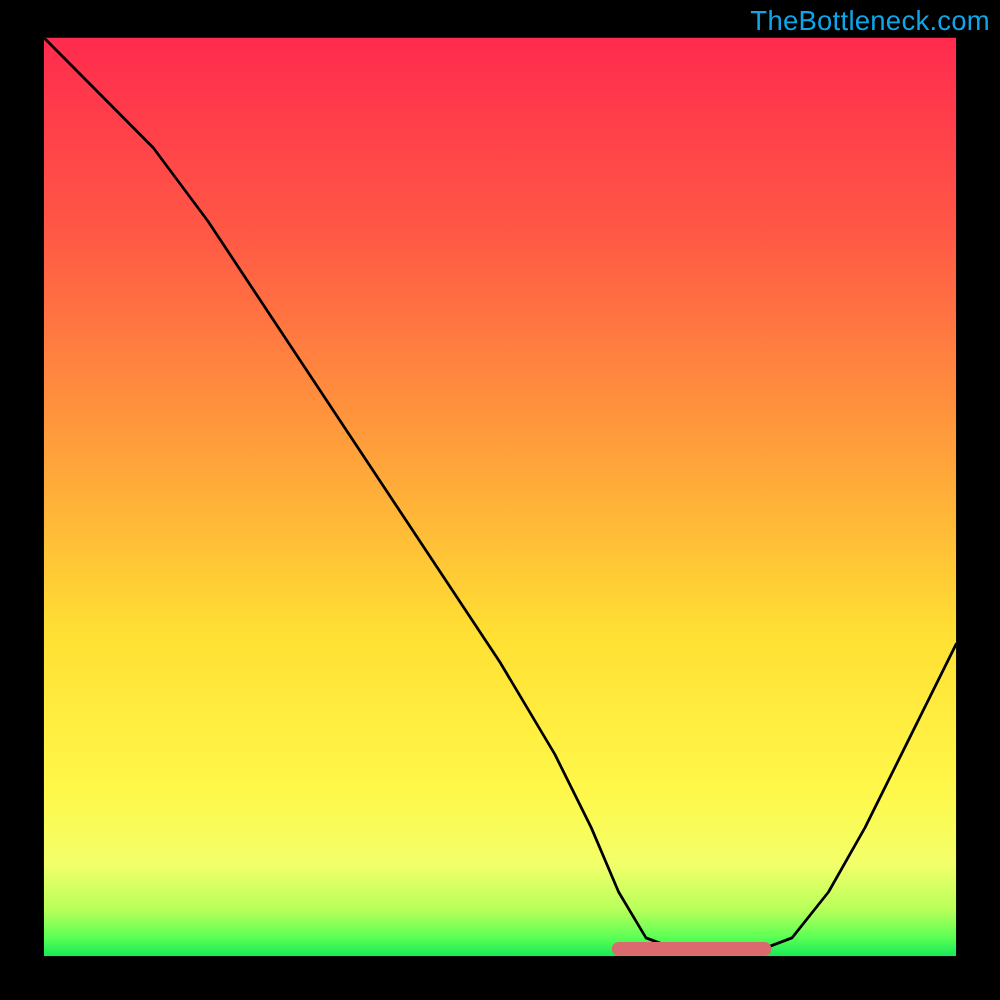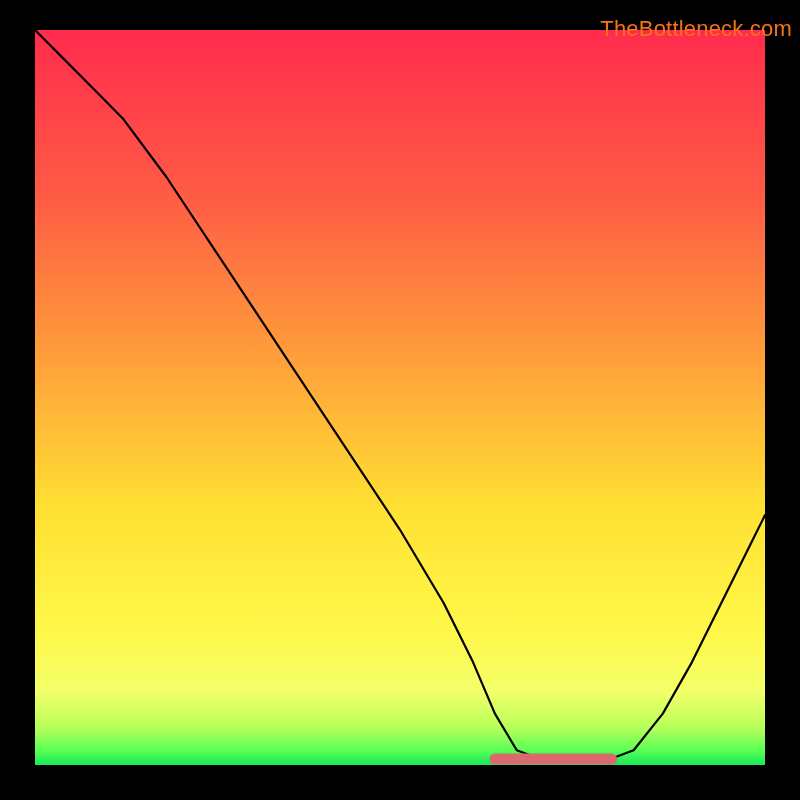--- a/index.html
+++ b/index.html
@@ -1,24 +1,24 @@
 <!DOCTYPE html>
 <html><head>
 <meta charset="utf-8">
 <style>
   * { margin: 0; padding: 0; box-sizing: border-box; }
   html, body { width: 800px; height: 800px; background: #000; overflow: hidden; }
   .wrap { position: relative; width: 800px; height: 800px; }
   .attribution {
     position: absolute;
-    top: 16px;
+    top: 4px;
     right: 8px;
     font-family: Arial, Helvetica, sans-serif;
     font-size: 22px;
-    color: #f97316;
+    color: #0ea5e9;
     letter-spacing: 0.2px;
     z-index: 5;
   }
   .plot-area {
     position: absolute;
     left: 35px;
     top: 30px;
     width: 730px;
     height: 735px;
   }

